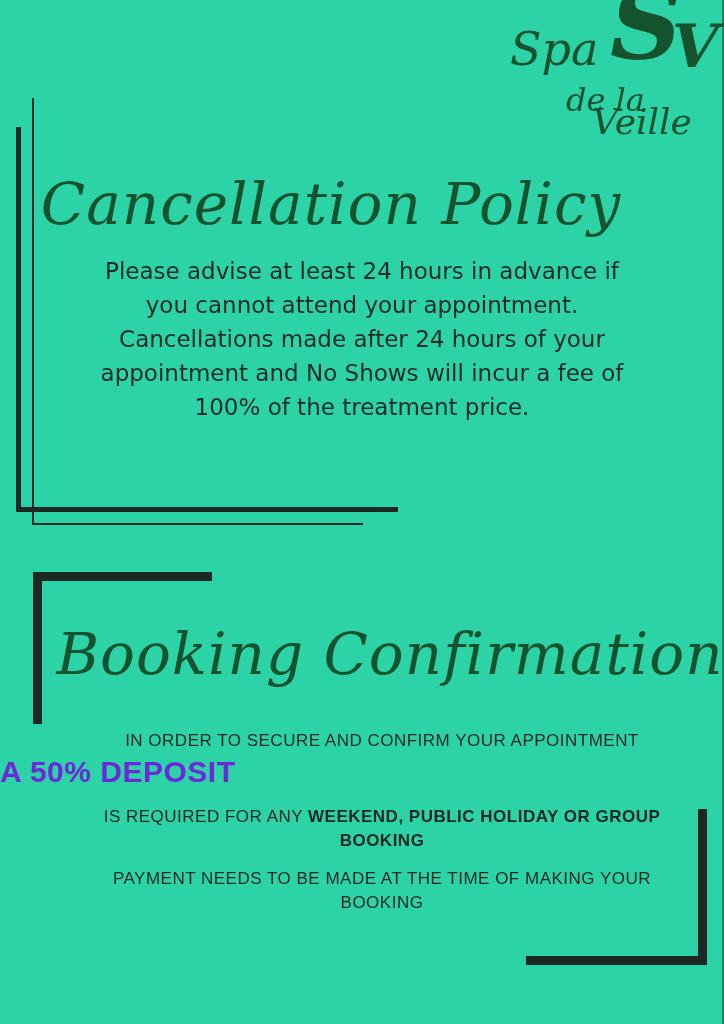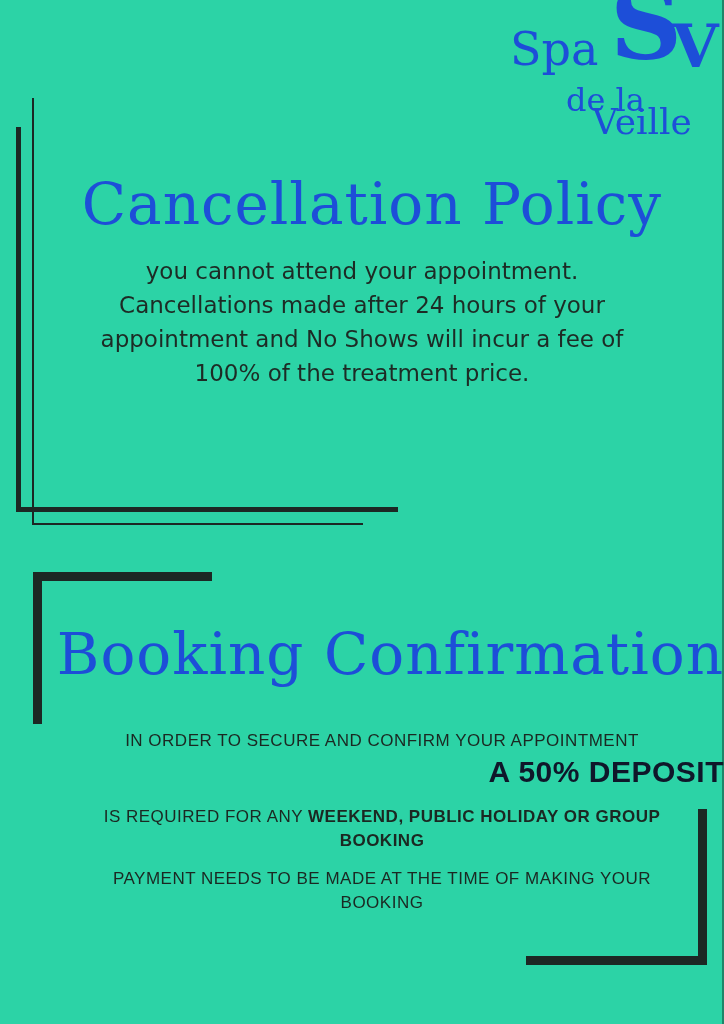--- a/index.html
+++ b/index.html
@@ -9,33 +9,34 @@
     background:#2cd3a6;
     overflow:hidden;
     font-family:"Liberation Sans", sans-serif;
     color:#1b2822;
   }
   
   .ln { position:absolute; background:#1c2824; }
   
   .script {
     font-family:"DejaVu Serif", serif;
+    font-style:italic;
     font-weight:normal;
-    color:#1d4ed8;
+    color:#14532d;
   }
   
   .logo { position:absolute; top:0; right:0; width:300px; height:190px; }
   .logo .mono-s { position:absolute; left:186px; top:-26px; font-size:100px; line-height:1; font-weight:bold; }
   .logo .mono-v { position:absolute; left:248px; top:16px; font-size:60px; line-height:1; font-weight:bold; }
   .logo .l1 { position:absolute; left:86px;  top:26px;  font-size:46px; line-height:1; }
   .logo .l2 { position:absolute; left:142px; top:84px;  font-size:32px; line-height:1; }
   .logo .l3 { position:absolute; left:168px; top:104px; font-size:36px; line-height:1; }
   
   .title {
-    position:absolute; text-align:right;
+    position:absolute; text-align:center;
     font-size:58px; line-height:96px;
     letter-spacing:1px; white-space:nowrap;
   }
   #cancellation-title { left:0; top:156px; width:662px; }
   #booking-title { left:56px; top:606px; width:668px; }
   
   .para {
     position:absolute; left:62px; top:254px; width:600px;
     text-align:center;
     font-family:"DejaVu Sans", sans-serif;
@@ -46,22 +47,22 @@
   
   .caps {
     position:absolute; text-align:center;
     font-size:17px; letter-spacing:0.5px;
     color:#1b2822;
     padding-left:20px;
   }
   #booking-intro { left:0; top:731px; width:724px; white-space:nowrap; }
   #deposit-highlight {
     position:absolute; left:0; top:755px; width:724px;
-    text-align:right; font-size:30px; font-weight:bold;
-    letter-spacing:0.5px; color:#0f172a;
+    text-align:left; font-size:30px; font-weight:bold;
+    letter-spacing:0.5px; color:#6d28d9;
   }
   #requirement-line { left:77px; top:805px; width:570px; line-height:24px; }
   #payment-line { left:77px; top:867px; width:570px; line-height:24px; }
   .b { font-weight:bold; }
   
   .edge-shadow { position:absolute; right:0; top:0; width:2px; height:1024px; background:rgba(10,40,32,0.45); }
 </style>
 </head>
 <body>
 
@@ -76,20 +77,21 @@
     <span class="script mono-s">S</span>
     <span class="script mono-v">V</span>
     <span class="script l1">Spa</span>
     <span class="script l2">de la</span>
     <span class="script l3">Veille</span>
   </div>
 
   <div class="script title" id="cancellation-title">Cancellation Policy</div>
 
   <div class="para">
+    <div>Please advise at least 24 hours in advance if</div>
     <div>you cannot attend your appointment.</div>
     <div>Cancellations made after 24 hours of your</div>
     <div>appointment and No Shows will incur a fee of</div>
     <div>100% of the treatment price.</div>
   </div>
 
   <div class="ln" style="left:33px; top:572px; width:179px; height:9px;"></div>
   <div class="ln" style="left:33px; top:572px; width:9px; height:152px;"></div>
 
   <div class="script title" id="booking-title">Booking Confirmation</div>

